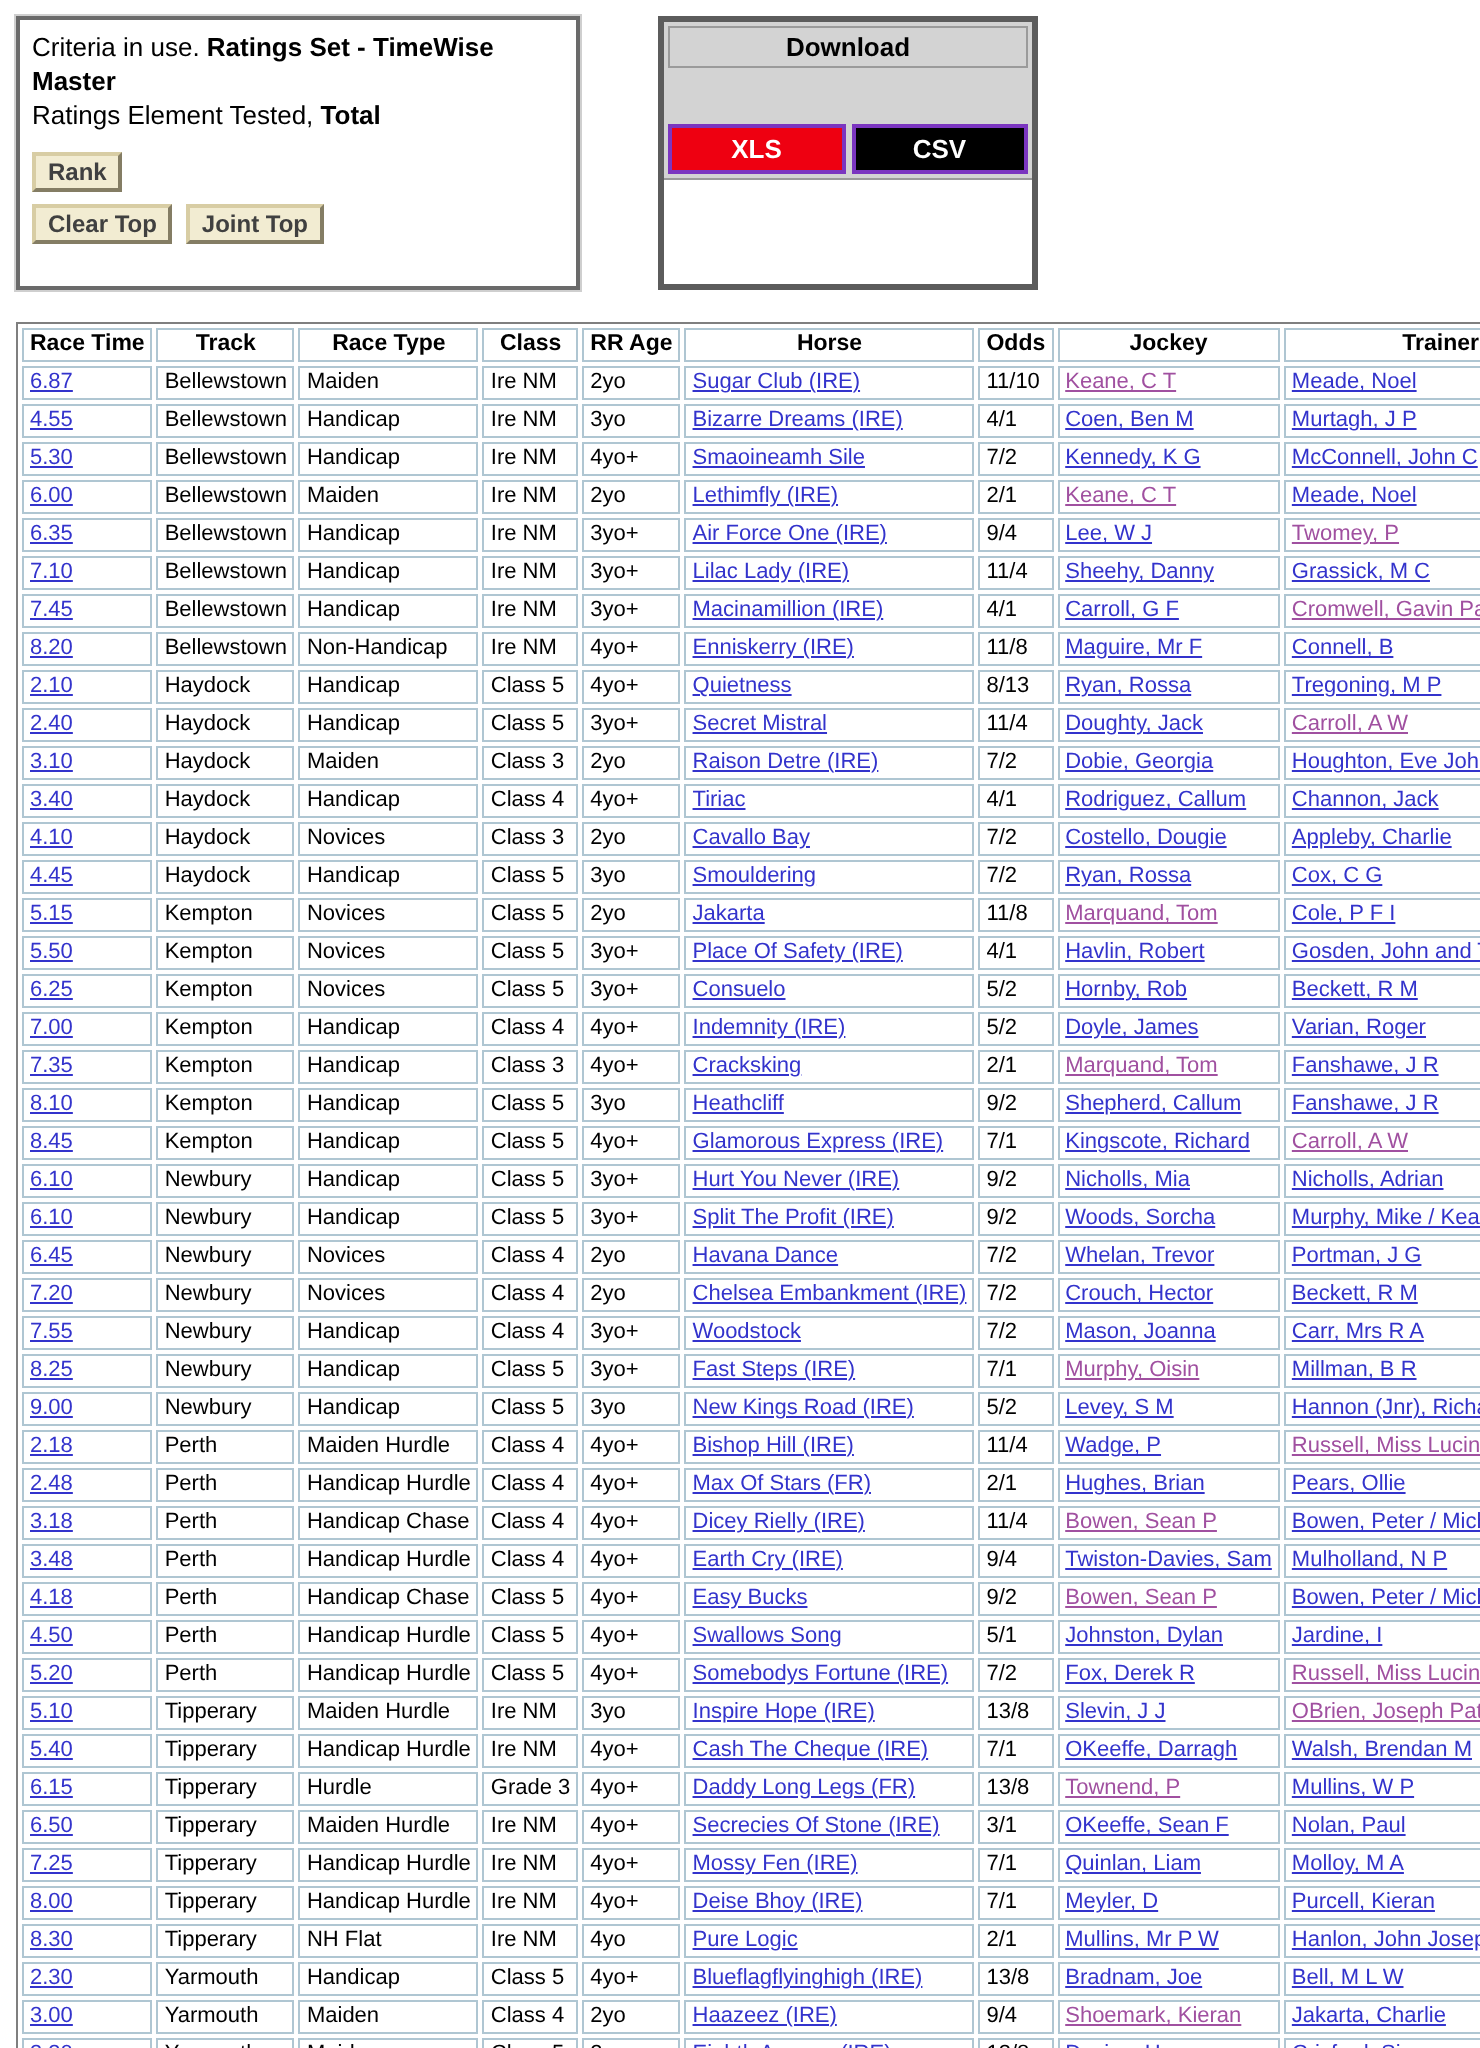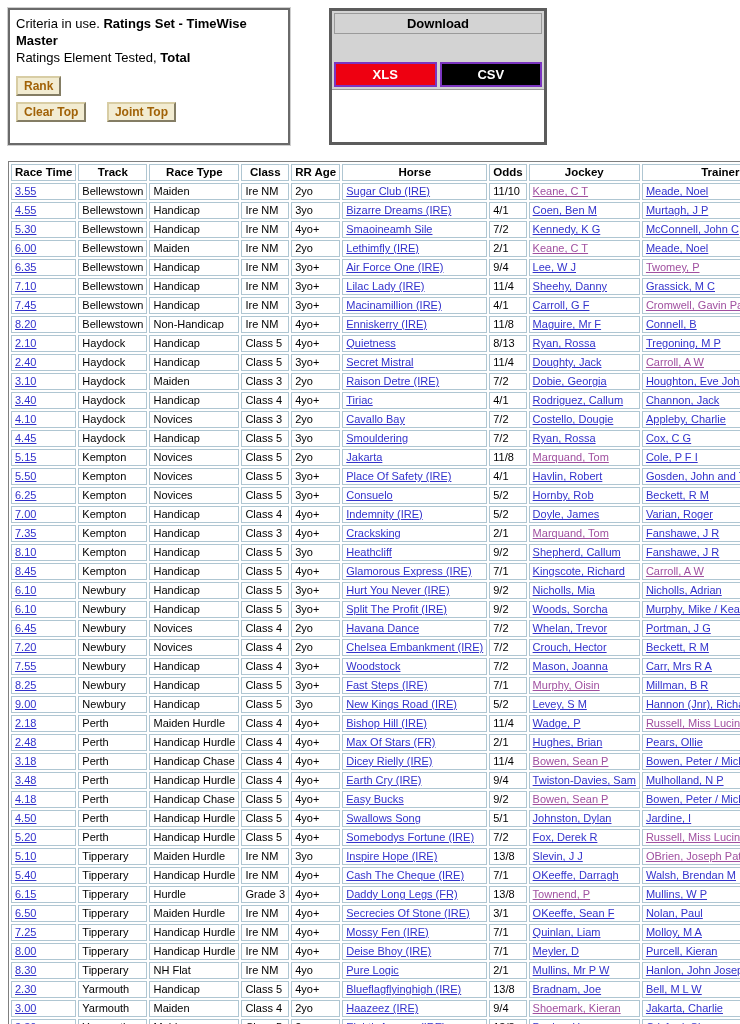--- a/index.html
+++ b/index.html
@@ -15,24 +15,24 @@
     width:282px;border:2px solid #6a6a6a;outline:1px solid #cfcfcf;
     padding:6px 4px 8px 6px;box-sizing:border-box;background:#fff;
   }
   .criteria-line{font-size:13px;line-height:1.3;}
   .criteria-line b{font-weight:bold;}
   .btn-row{margin-top:9px;}
   .btn-row2{margin-top:6px;}
   .ui-btn{
     display:inline-block;background:#f2ecd2;border:2px outset #d8cda4;
     font-size:12px;font-weight:bold;padding:1px 6px;cursor:pointer;
-    font-family:inherit;color:#a16207;margin-right:16px;
+    font-family:inherit;color:#404040;margin-right:2px;
   }
   .download-box{
-    width:218px;margin-left:4px;border:3px solid #5c5c5c;
+    width:190px;margin-left:4px;border:3px solid #5c5c5c;
     box-sizing:border-box;background:#14b8a6;display:flex;flex-direction:column;
   }
   .dl-gray{background:#d3d3d3;padding:2px;border-bottom:1px solid #9a9a9a;}
   .dl-title{
     text-align:center;font-size:13px;font-weight:bold;
     border:1px solid #9a9a9a;padding:2px 0;margin-bottom:2px;background:#d3d3d3;
   }
   .dl-buttons{display:flex;gap:3px;margin-top:28px;}
   .dl-btn{
     flex:1;text-align:center;font-size:13px;font-weight:bold;
@@ -109,21 +109,21 @@
           <th>RR Age</th>
           <th>Horse</th>
           <th>Odds</th>
           <th>Jockey</th>
           <th>Trainer</th>
 
         </tr>
       </thead>
       <tbody>
           <tr>
-    <td><a class="cell-link">3.55</a></td>
+    <td><a class="cell-link">6.87</a></td>
     <td>Bellewstown</td>
     <td>Maiden</td>
     <td>Ire NM</td>
     <td>2yo</td>
     <td><a class="cell-link">Sugar Club (IRE)</a></td>
     <td>11/10</td>
     <td><a class="cell-link visited">Keane, C T</a></td>
     <td><a class="cell-link">Meade, Noel</a></td>
 
   </tr>

